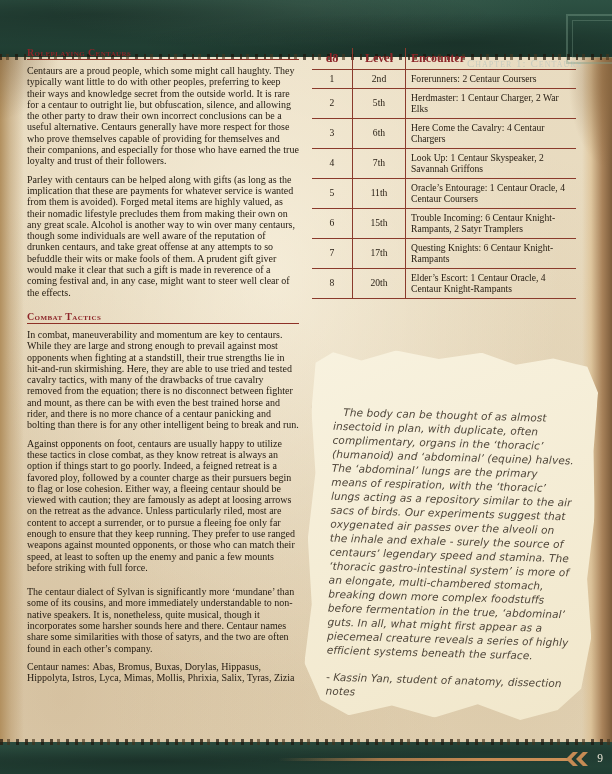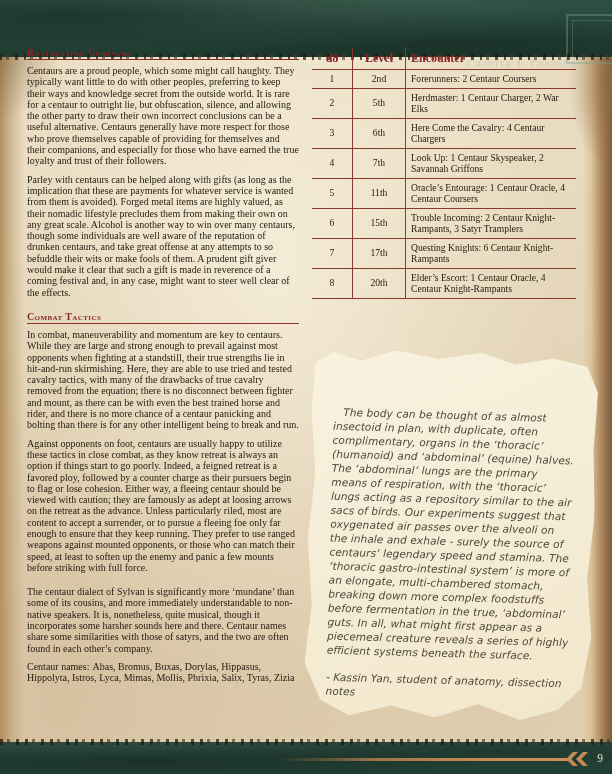--- a/index.html
+++ b/index.html
@@ -143,21 +143,21 @@
             <td>Look Up: 1 Centaur Skyspeaker, 2 Savannah Griffons</td>
           </tr>
         <tr>
             <td class="c-d8">5</td>
             <td class="c-level">11th</td>
             <td>Oracle’s Entourage: 1 Centaur Oracle, 4 Centaur Coursers</td>
           </tr>
         <tr>
             <td class="c-d8">6</td>
             <td class="c-level">15th</td>
-            <td>Trouble Incoming: 2 Centaur Knight-Rampants, 3 Satyr Tramplers</td>
+            <td>Trouble Incoming: 6 Centaur Knight-Rampants, 2 Satyr Tramplers</td>
           </tr>
         <tr>
             <td class="c-d8">7</td>
             <td class="c-level">17th</td>
             <td>Questing Knights: 6 Centaur Knight-Rampants</td>
           </tr>
         <tr>
             <td class="c-d8">8</td>
             <td class="c-level">20th</td>
             <td>Elder’s Escort: 1 Centaur Oracle, 4 Centaur Knight-Rampants</td>

